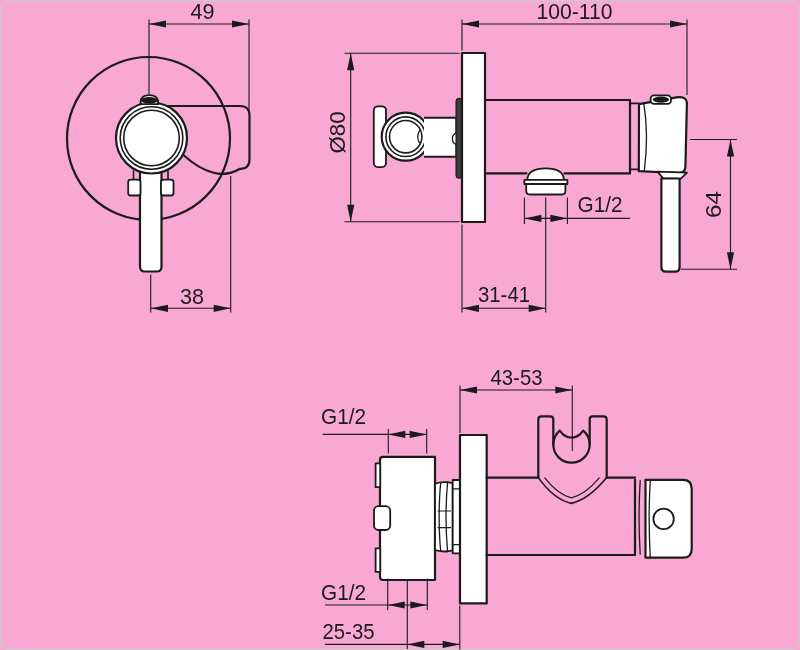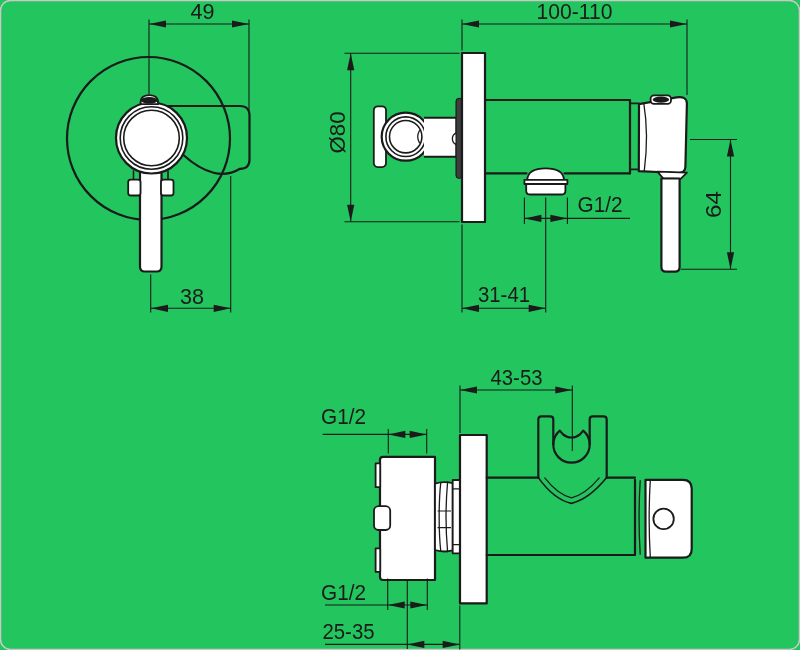--- a/index.html
+++ b/index.html
@@ -1,16 +1,16 @@
 <!DOCTYPE html>
 <html><head>
 <meta charset="utf-8">
 <style>
   html,body{margin:0;padding:0;background:#fff;}
-  .stage{width:800px;height:650px;position:relative;background:#22c55e;overflow:hidden;}
+  .stage{width:800px;height:650px;position:relative;background:#f9a8d4;overflow:hidden;}
   svg{display:block;}
   text{font-family:"Liberation Sans", sans-serif;font-size:22px;fill:#1b1b1b;}
   .outline{stroke:#1b1b1b;stroke-width:2.2;fill:none;stroke-linecap:round;stroke-linejoin:round;}
   .outline-f{stroke:#1b1b1b;stroke-width:2.2;fill:#fff;stroke-linecap:round;stroke-linejoin:round;}
   .med{stroke:#1b1b1b;stroke-width:1.6;fill:none;stroke-linecap:round;}
   .med-f{stroke:#1b1b1b;stroke-width:1.8;fill:#fff;stroke-linecap:round;stroke-linejoin:round;}
   .thin{stroke:#1b1b1b;stroke-width:1.3;fill:none;stroke-linecap:round;}
   .dim{stroke:#1b1b1b;stroke-width:1.1;fill:none;}
 </style>
 </head>

